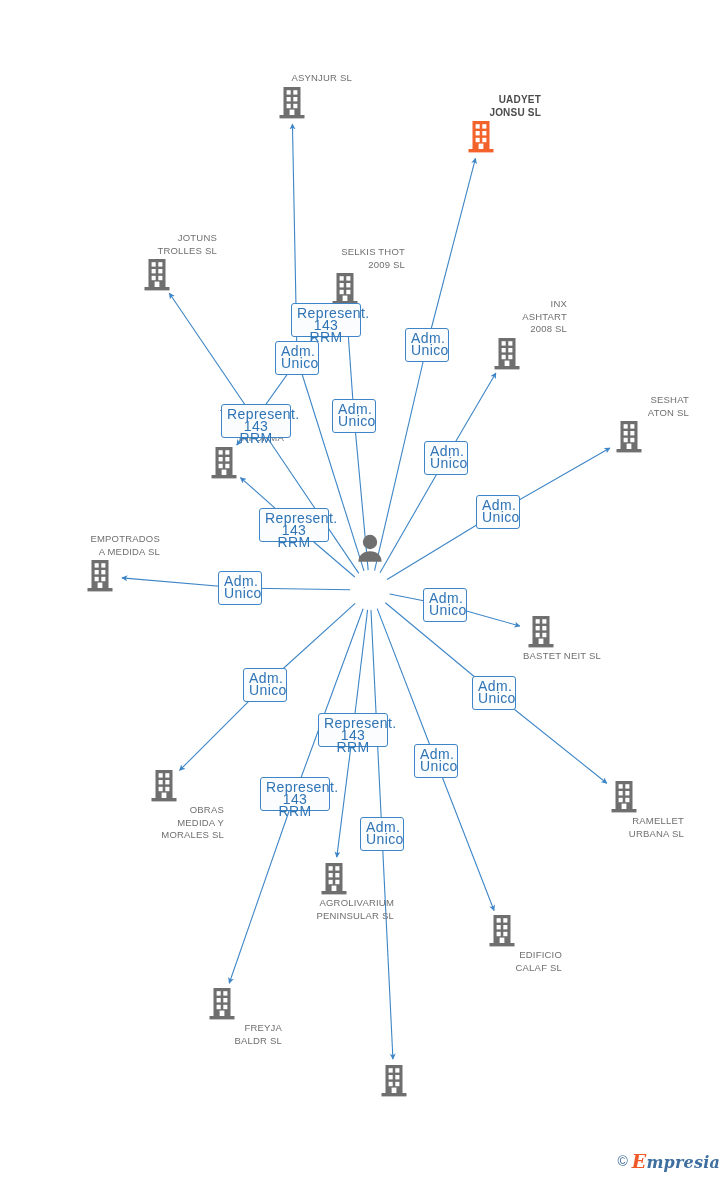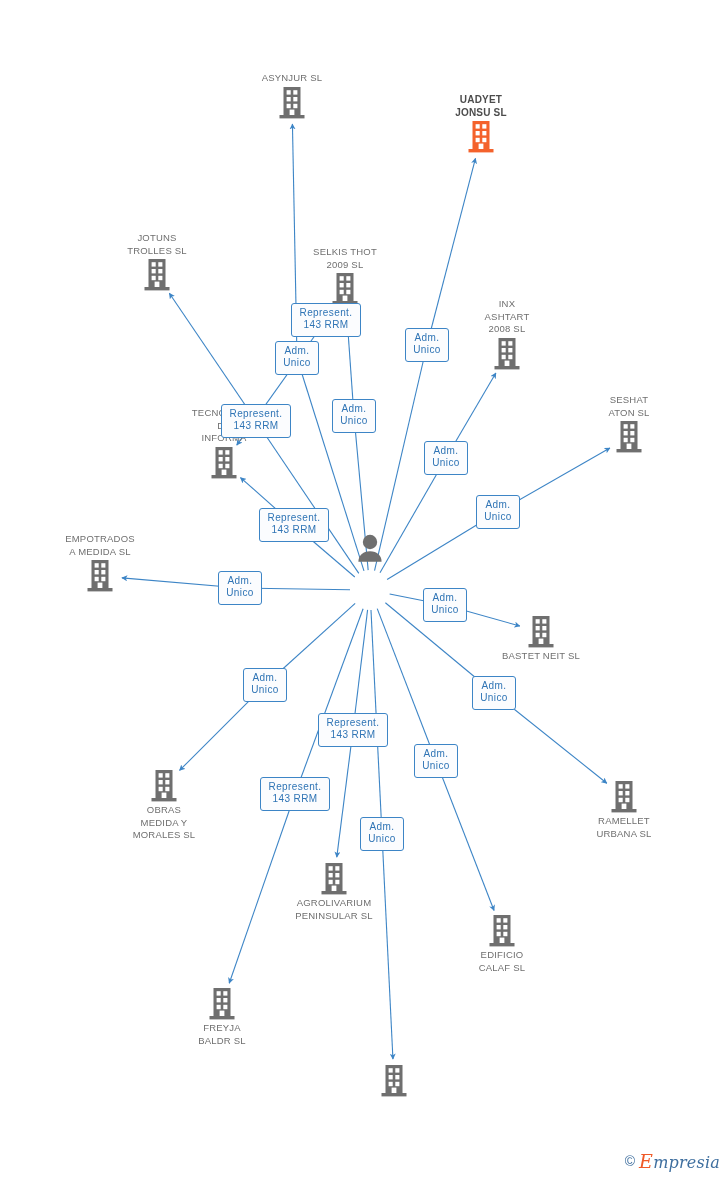--- a/index.html
+++ b/index.html
@@ -36,41 +36,42 @@
     line-height:0;
   }
   .node .caption{
     display:block;
     font-size:9.5px;
     line-height:12.5px;
     color:#6f6f6f;
     letter-spacing:.2px;
     white-space:pre-line;
     margin-top:1px;
+    text-align:right;
   }
   .node.label-above .caption{
     margin-top:0;
     margin-bottom:1px;
   }
   .node.highlight .caption{
     color:#4c4c4c;
     font-weight:bold;
     font-size:10px;
   }
 
   
   .chip{
     position:absolute;
     z-index:6;
     box-sizing:border-box;
     border:1px solid #3d85c6;
     border-radius:3px;
     background:#fbfcfe;
     color:#2f74b5;
-    font-size:10px;
+    font-size:14px;
     line-height:12px;
     text-align:center;
     padding:3px 5px 3px 5px;
     white-space:pre-line;
     letter-spacing:.4px;
     box-shadow:0 0 0 0 rgba(0,0,0,0);
   }
 
   
   #watermark{
@@ -87,20 +88,21 @@
   #watermark .cmark{
     font-size:14px;
     color:#3f6f9f;
   }
   #watermark .brand{
     font-family:"DejaVu Serif","Liberation Serif",serif;
     font-style:italic;
     font-size:16px;
     color:#3f6f9f;
     letter-spacing:.2px;
+    font-weight:bold;
   }
   #watermark .brand .e{
     color:#f05a28;
     font-size:19px;
   }
 </style>
 </head>
 <body>
 
 <div id="canvas">

